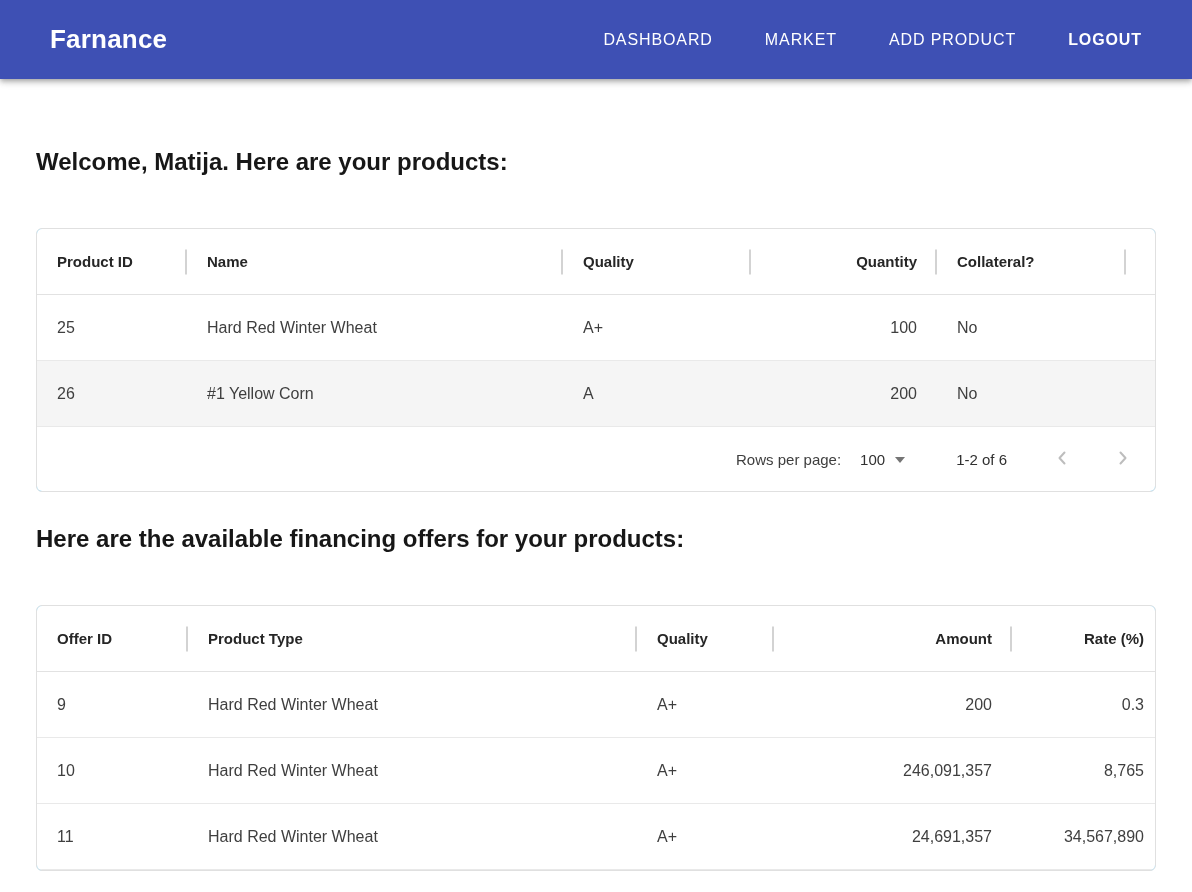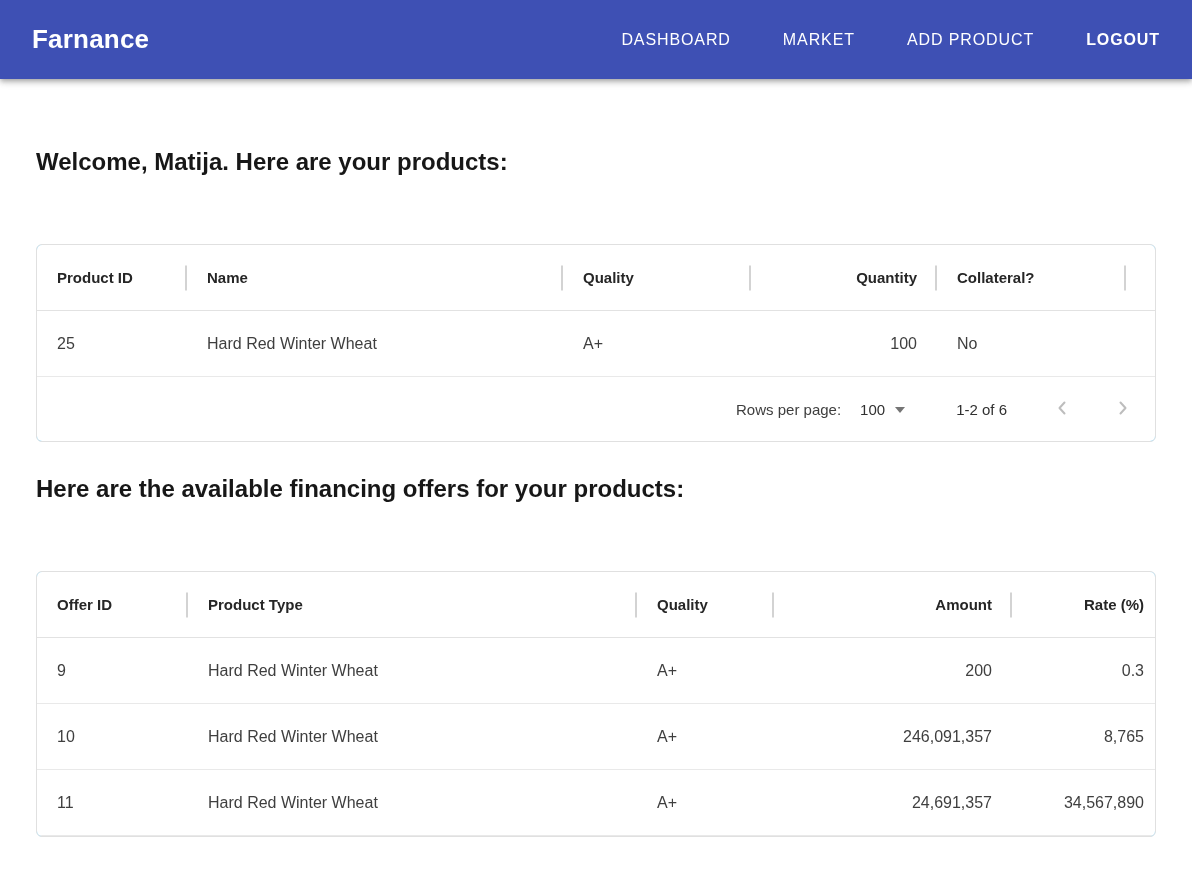--- a/index.html
+++ b/index.html
@@ -4,42 +4,42 @@
 <style>
   * { box-sizing: border-box; margin: 0; padding: 0; }
   html, body { width: 1192px; height: 892px; overflow: hidden; background: #fff; }
   body { font-family: "Liberation Sans", sans-serif; color: #3f3f3f; }
 
   
   .navbar {
     height: 79px;
     background: var(--navbar-bg, #3e50b4);
     display: flex; align-items: center;
-    padding: 0 32px;
+    padding: 0 50px;
     box-shadow: 0 2px 4px -1px rgba(0,0,0,.2), 0 4px 5px 0 rgba(0,0,0,.14), 0 1px 10px 0 rgba(0,0,0,.12);
     position: relative; z-index: 5;
   }
   .brand { color: #fff; font-size: 26px; font-weight: bold; letter-spacing: .2px; cursor: pointer; }
   .nav-links { margin-left: auto; display: flex; align-items: center; gap: 52px; }
   .nav-links .nav-link {
     color: #fff; font-size: 16px; letter-spacing: .9px;
     font-weight: normal; text-decoration: none; cursor: pointer; white-space: nowrap;
   }
   .nav-links .nav-link.emph { font-weight: bold; }
 
   
   .main { padding: 0 36px; }
   .section-heading {
     font-size: 24px; line-height: 28px; font-weight: bold; color: #171717;
   }
   .heading-products { margin-top: 69px; }
   .heading-offers { margin-top: 33px; }
 
   .card {
-    margin-top: 68px;
+    margin-top: 52px;
     border: 1px solid var(--card-border, #e0e0e0);
     border-radius: 6px;
     overflow: hidden;
     background: #7dd3fc;
   }
 
   table { width: 100%; border-collapse: separate; border-spacing: 0; table-layout: fixed; }
   thead th {
     position: relative; height: 66px; padding: 0 20px;
     text-align: left; font-size: 15px; font-weight: bold; color: #262626;
@@ -110,20 +110,28 @@
         </thead>
       <tbody>
           <tr>
             <td>25</td>
             <td>Hard Red Winter Wheat</td>
             <td>A+</td>
             <td class="al-r">100</td>
             <td>No</td>
             <td></td>
           </tr>
+          <tr class="striped">
+            <td>26</td>
+            <td>#1 Yellow Corn</td>
+            <td>A</td>
+            <td class="al-r">200</td>
+            <td>No</td>
+            <td></td>
+          </tr>
         </tbody>
     </table>
     <div class="pagination">
       <span class="rpp-label">Rows per page:</span>
       <div class="rpp-select">
         <span>100</span>
         <span class="caret-down"></span>
       </div>
       <span class="page-range">1-2 of 6</span>
       <button class="chev-btn prev">

